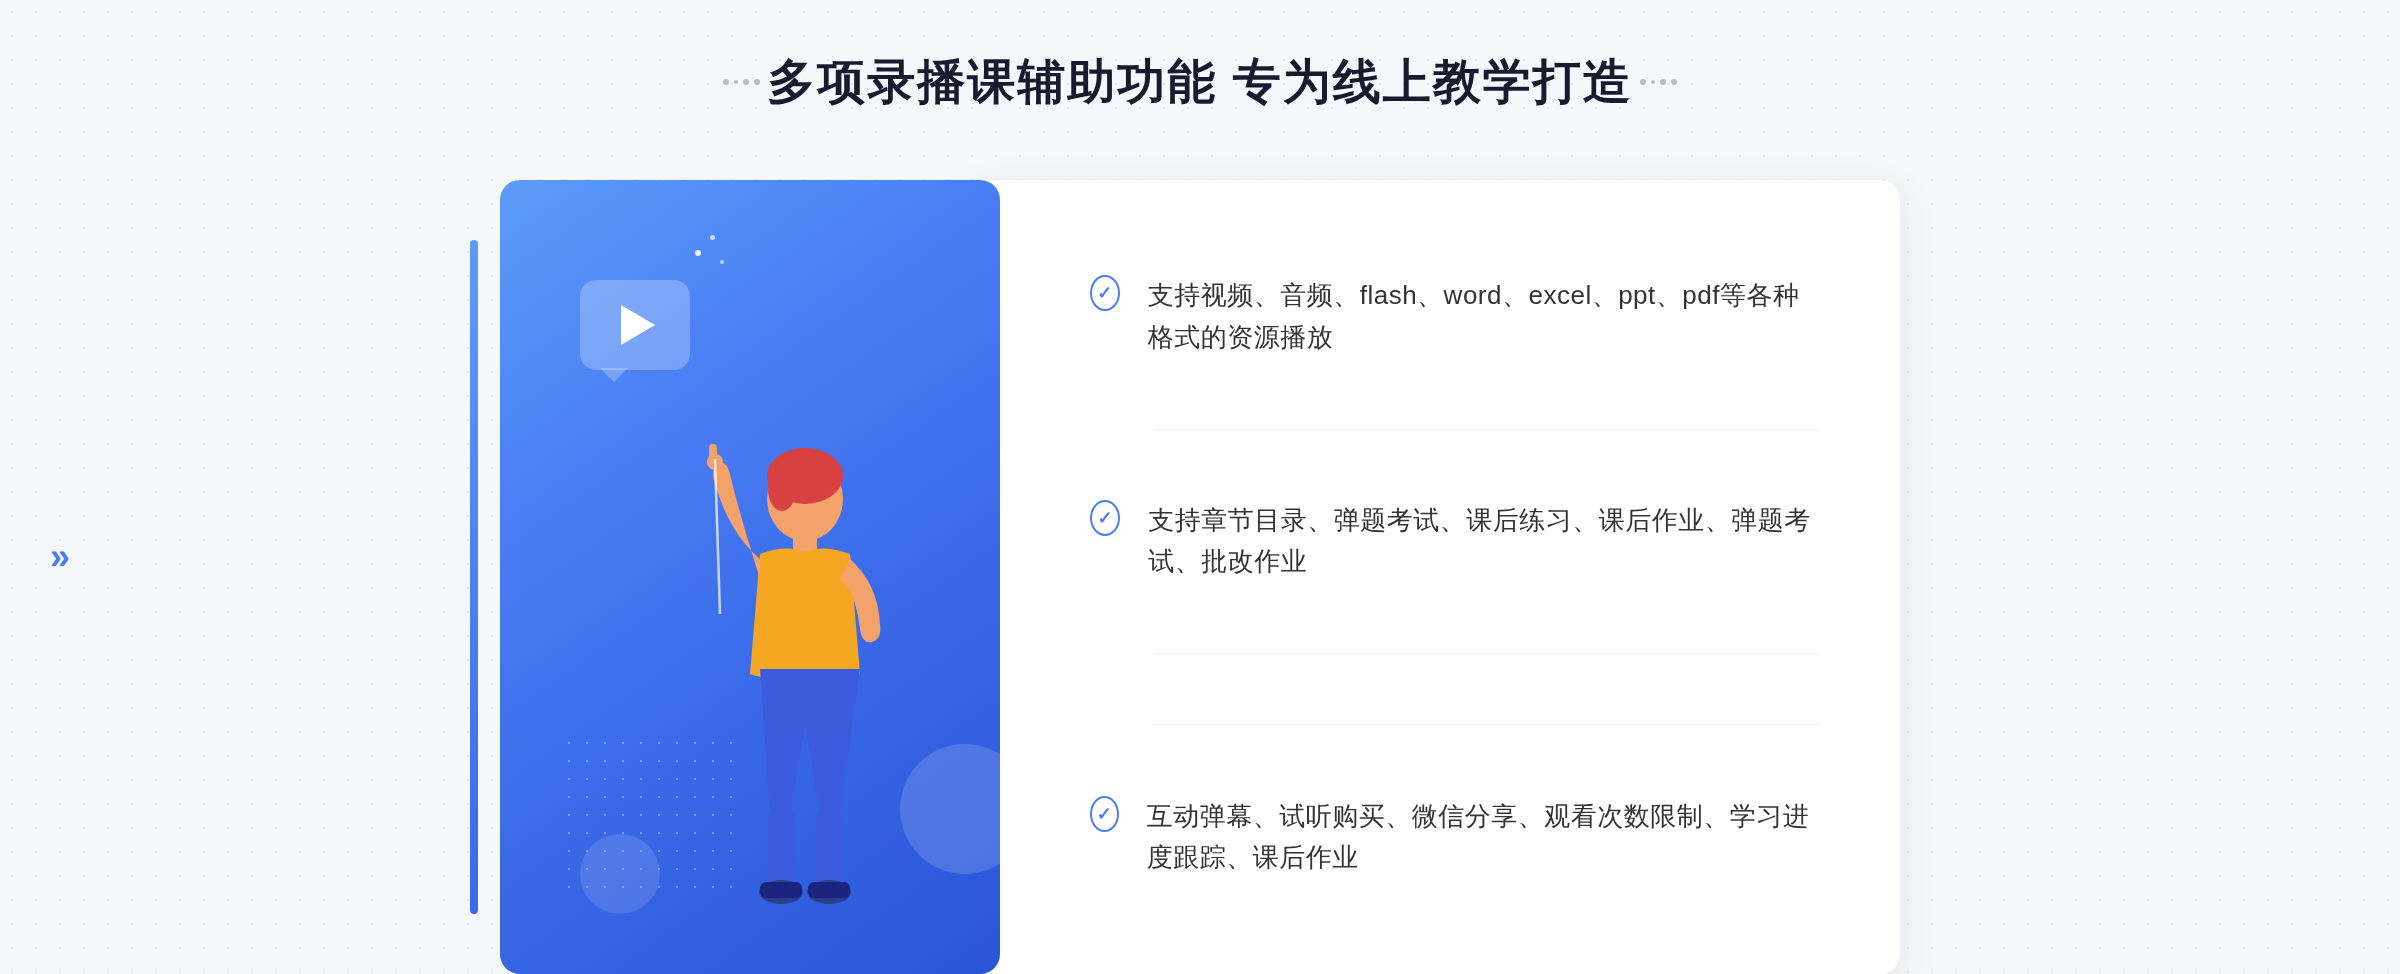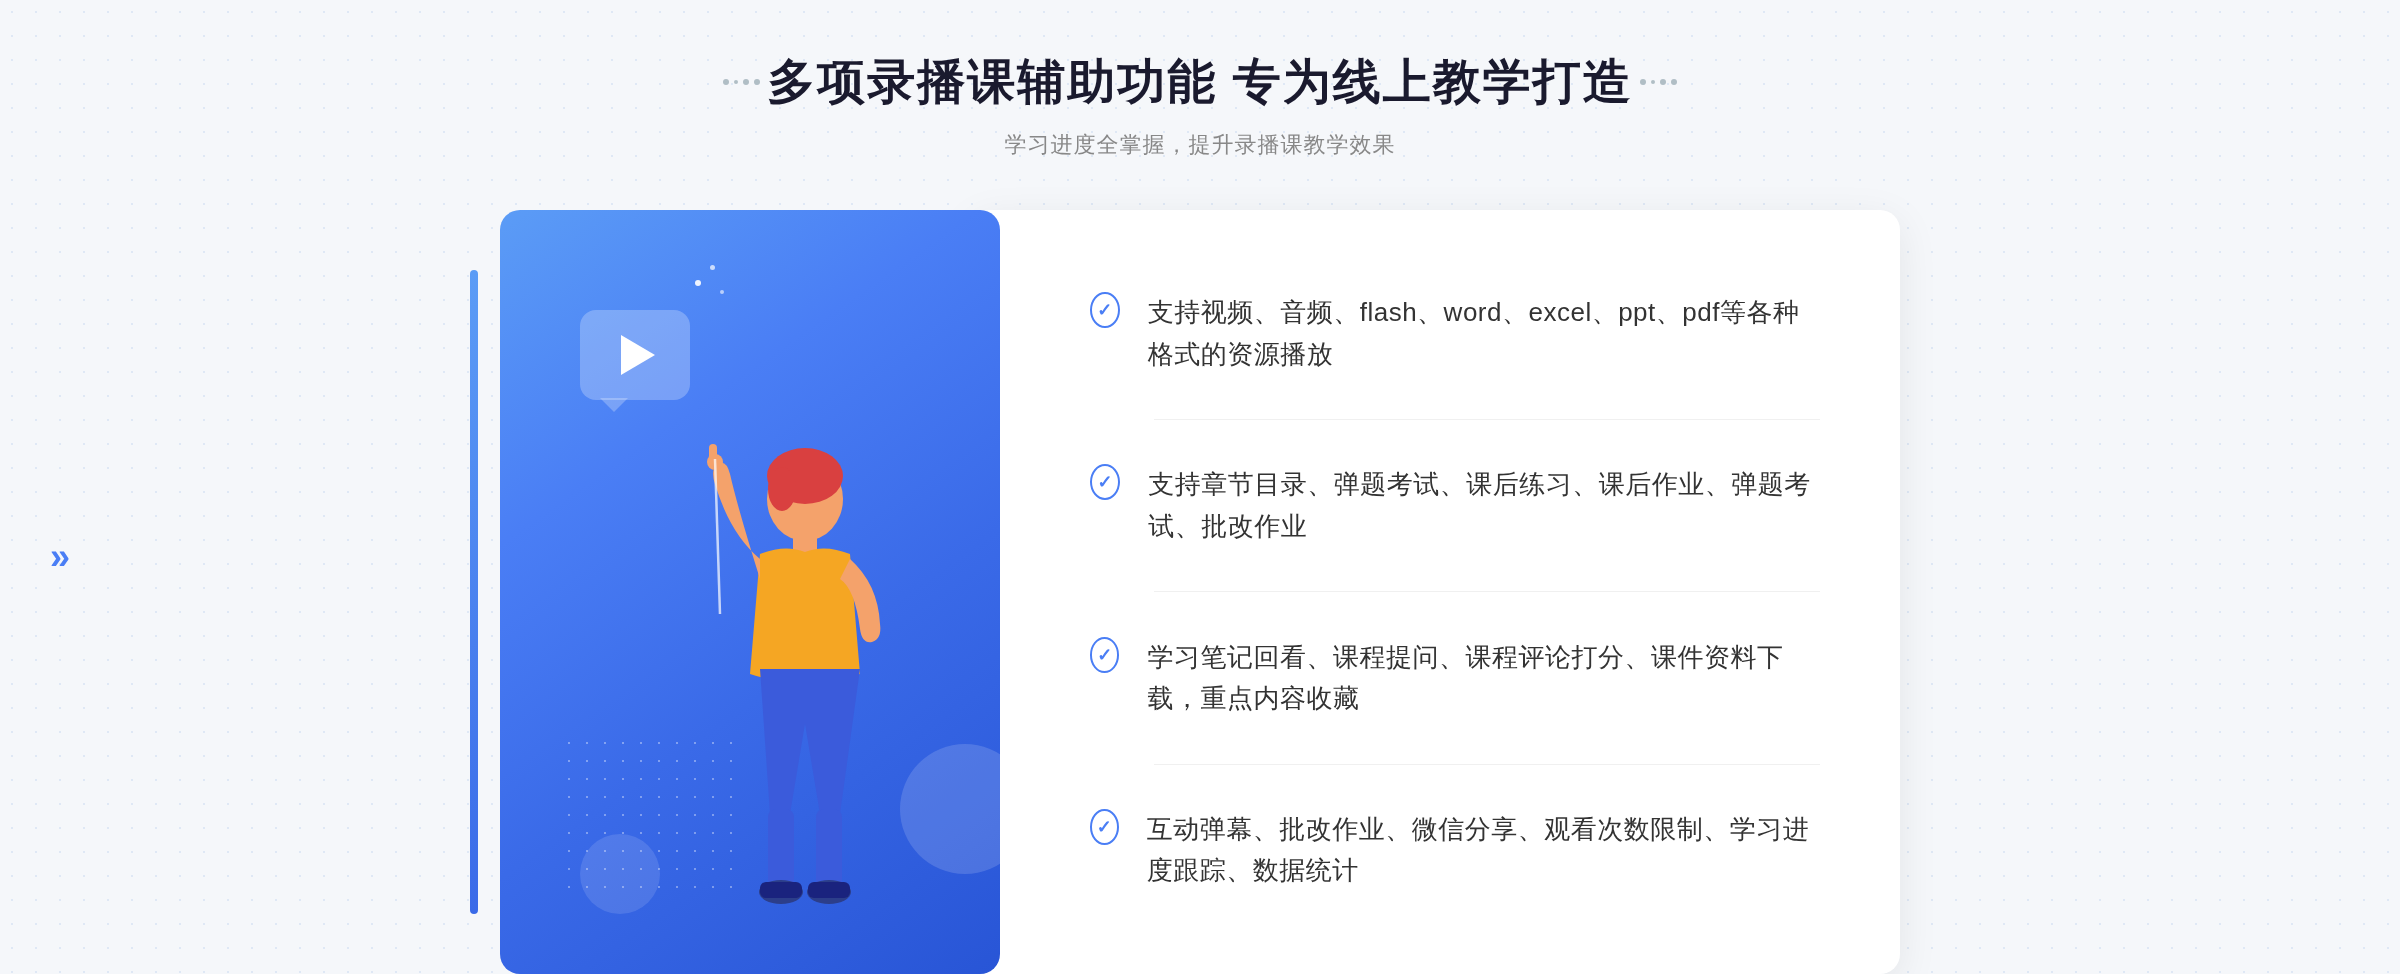--- a/index.html
+++ b/index.html
@@ -330,21 +330,20 @@
         <span></span>
       </div>
       <h1 class="main-title">多项录播课辅助功能 专为线上教学打造</h1>
       <div class="header-dots">
         <span></span>
         <span></span>
         <span></span>
         <span></span>
       </div>
     </div>
-    <p class="sub-title">学习进度全掌握，提升录播课教学效果</p>
   </div>
 
   <div class="main-content">
 
     <div class="illustration-card">
       <div class="illustration-bg"></div>
 
       <div class="illustration-dot-grid"></div>
 
       <div class="play-bubble">
@@ -408,29 +407,25 @@
 
       <div class="feature-divider"></div>
 
       <div class="feature-item">
         <div class="check-circle"></div>
         <p class="feature-text">支持章节目录、弹题考试、课后练习、课后作业、弹题考试、批改作业</p>
       </div>
 
       <div class="feature-divider"></div>
 
+
+      <div class="feature-divider"></div>
+
       <div class="feature-item">
         <div class="check-circle"></div>
-        <p class="feature-text">学习笔记回看、课程提问、课程评论打分、课件资料下载，重点内容收藏</p>
-      </div>
-
-      <div class="feature-divider"></div>
-
-      <div class="feature-item">
-        <div class="check-circle"></div>
-        <p class="feature-text">互动弹幕、批改作业、微信分享、观看次数限制、学习进度跟踪、数据统计</p>
+        <p class="feature-text">互动弹幕、试听购买、微信分享、观看次数限制、学习进度跟踪、课后作业</p>
       </div>
 
     </div>
 
   </div>
 
 </div>
 
 </body></html>

